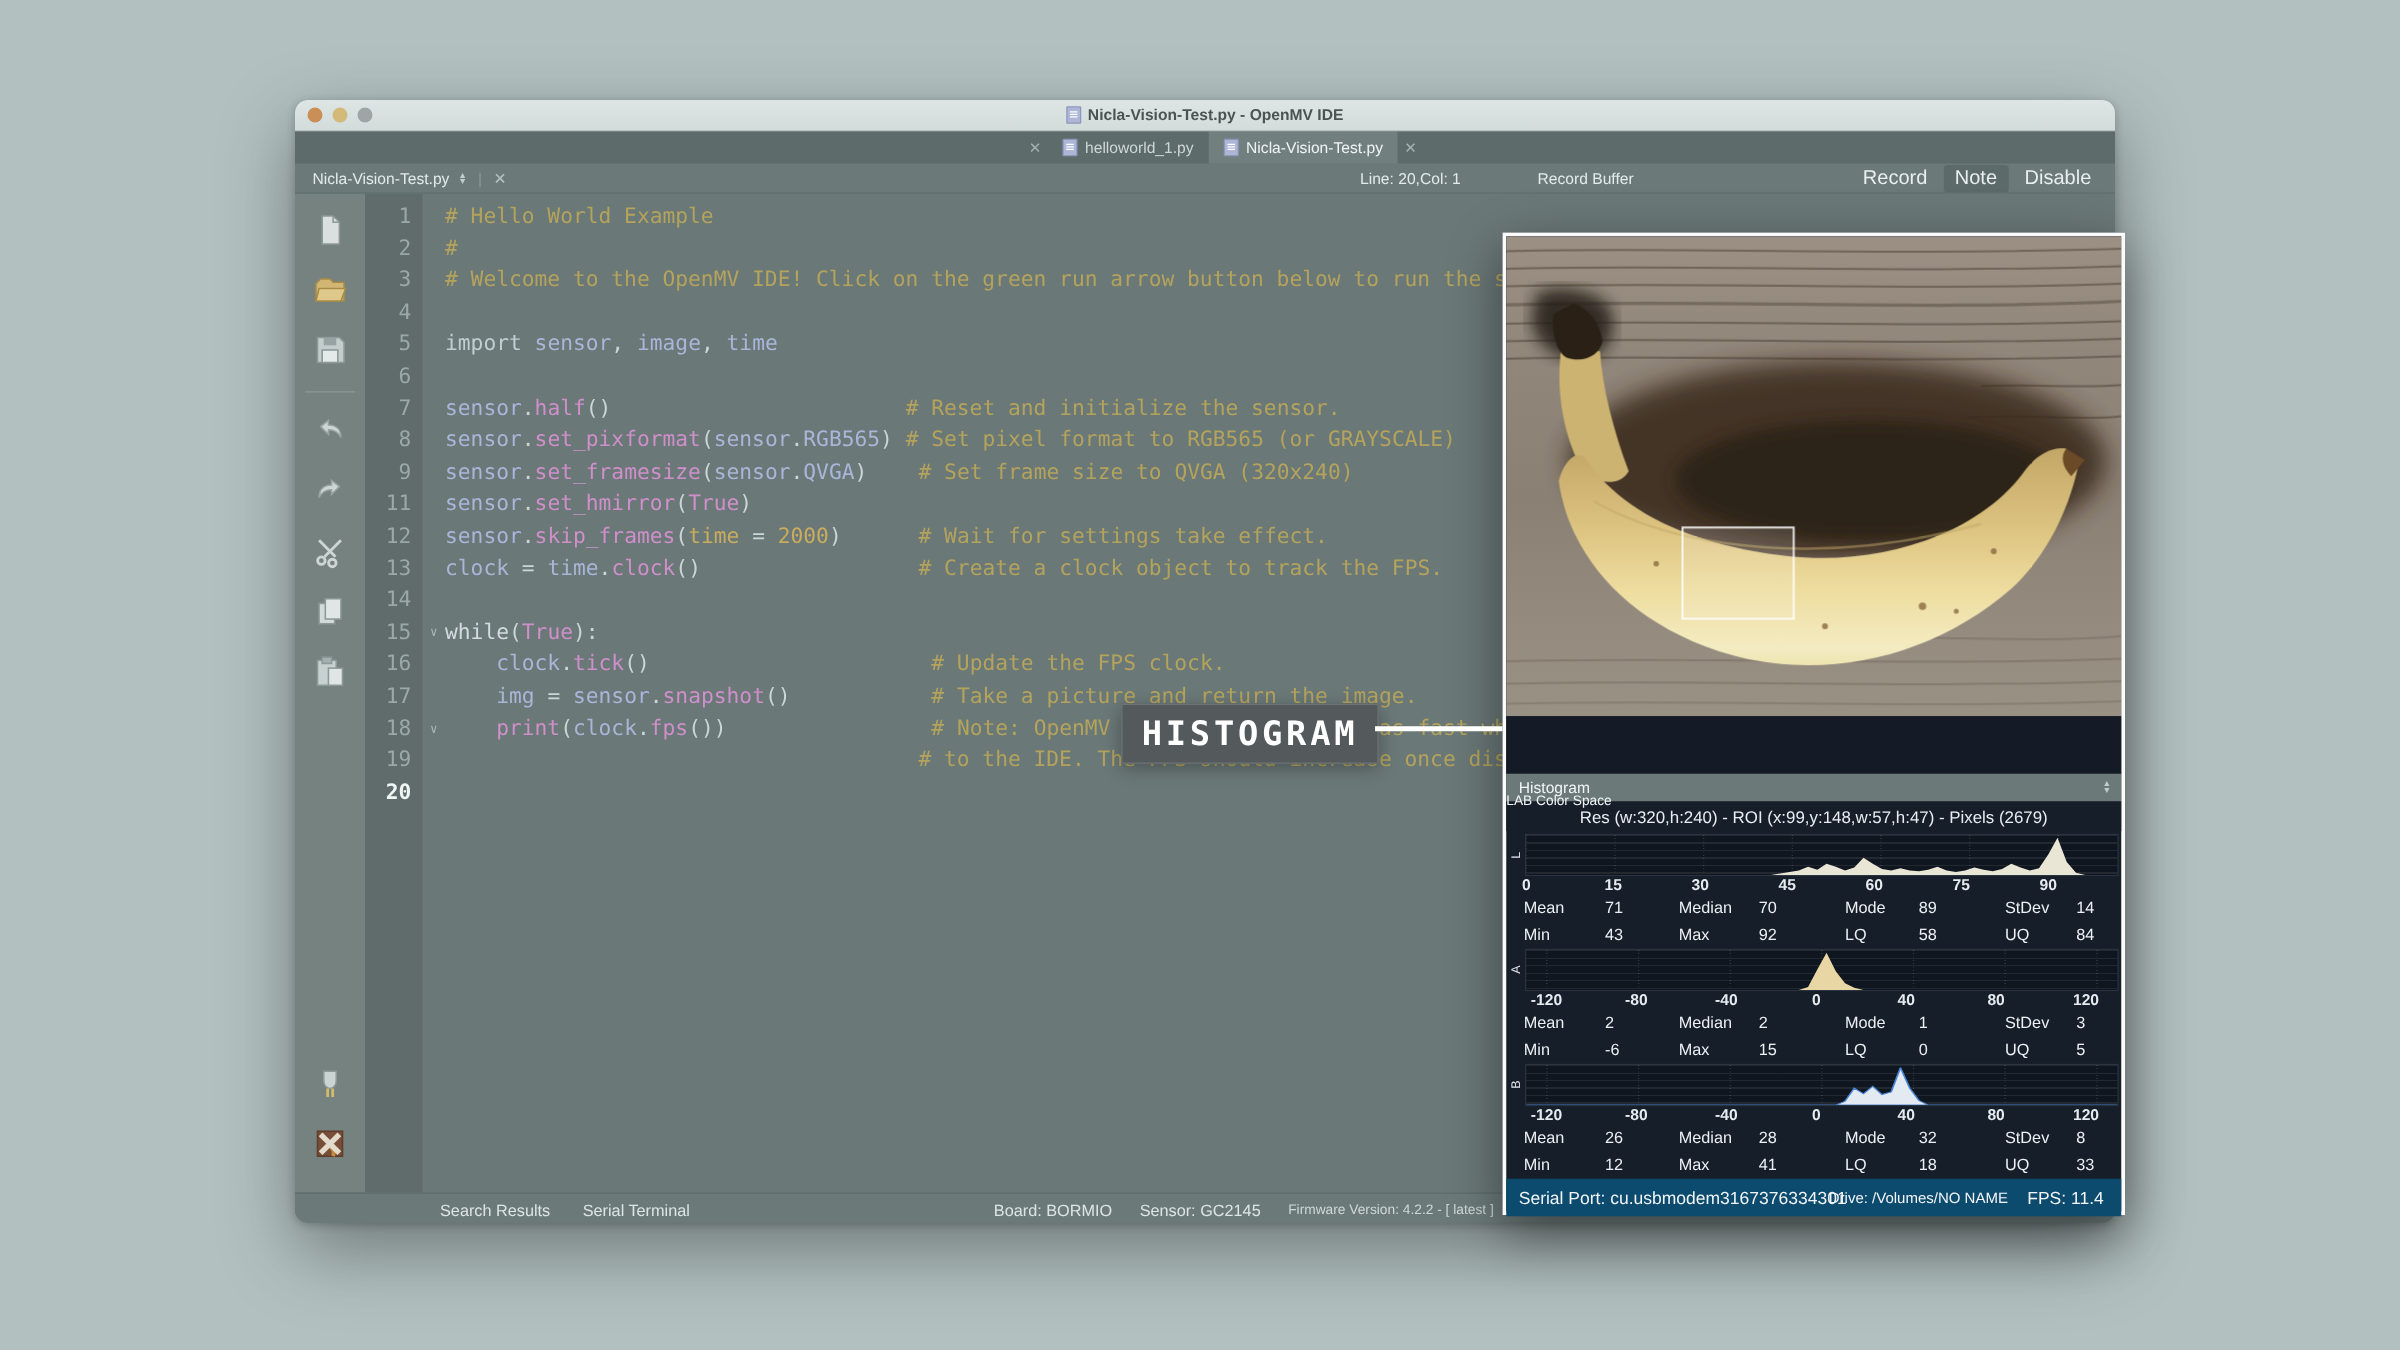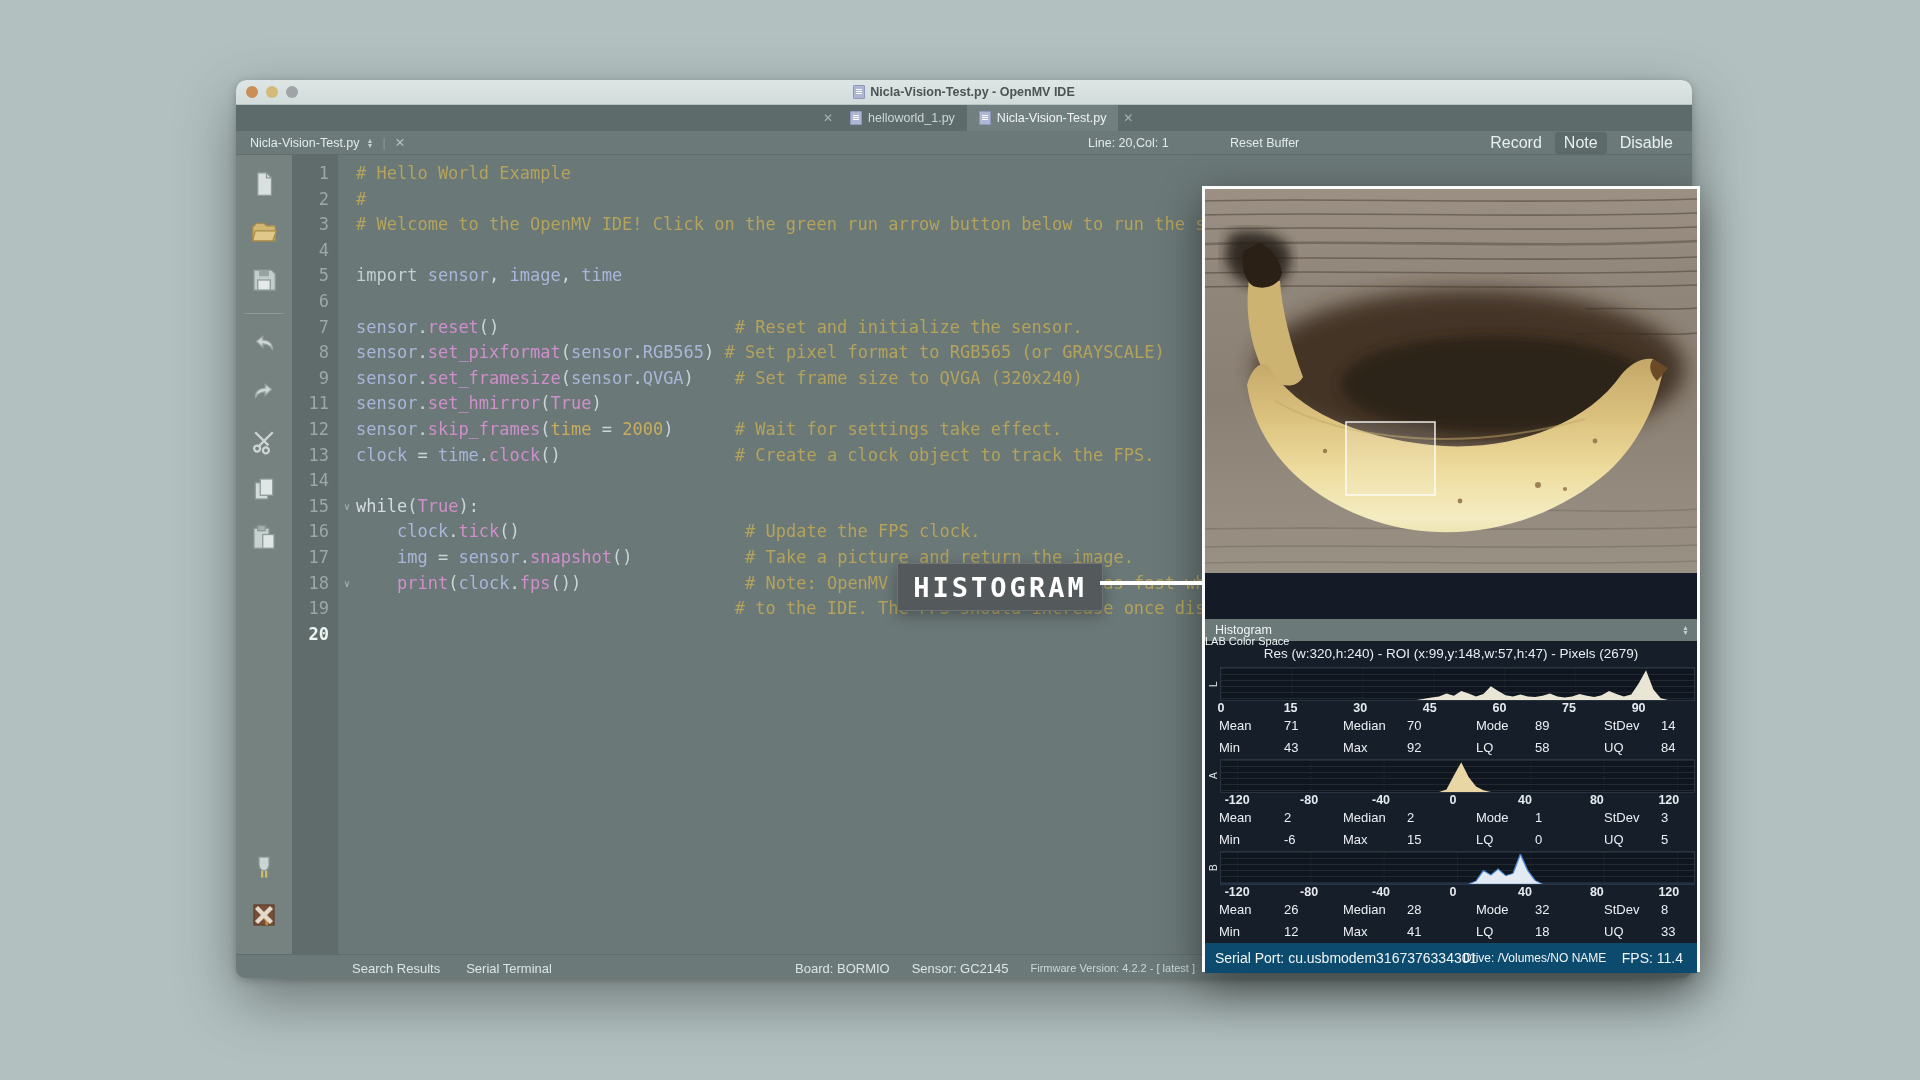--- a/index.html
+++ b/index.html
@@ -131,21 +131,21 @@
             <span>▲</span>
             <span>▼</span>
           </span>
         <span class="sep">|</span>
         <span style="color:#b6c1c0">✕</span>
       </div>
       <div class="tb-abs" style="left:852px">
         <span>Line: 20,Col: 1</span>
       </div>
       <div class="tb-abs" style="left:994px">
-        <span>Reset Buffer</span>
+        <span>Record Buffer</span>
       </div>
       <div class="tb-abs tb-buttons" style="right:10px">
         <span class="tb-btn">Record</span>
         <span class="tb-btn active">Note</span>
         <span class="tb-btn">Disable</span>
       </div>
     </div>
 
     <div class="content">
       <div class="sidebar" id="sidebar">
@@ -218,21 +218,21 @@
           </div>
         </div>
       <div class="editor">
         <div class="ed-scroll" id="editor-code">
             <div class="ed-row"><span class="gut">1</span><span class="fold"></span><span class="code"><span class="tk-cm"># Hello World Example</span></span></div>
             <div class="ed-row"><span class="gut">2</span><span class="fold"></span><span class="code"><span class="tk-cm">#</span></span></div>
             <div class="ed-row"><span class="gut">3</span><span class="fold"></span><span class="code"><span class="tk-cm"># Welcome to the OpenMV IDE! Click on the green run arrow button below to run the script!</span></span></div>
             <div class="ed-row"><span class="gut">4</span><span class="fold"></span><span class="code"></span></div>
             <div class="ed-row"><span class="gut">5</span><span class="fold"></span><span class="code"><span class="tk-kw">import</span><span class="tk-pl"> </span><span class="tk-id">sensor</span><span class="tk-pl">, </span><span class="tk-id">image</span><span class="tk-pl">, </span><span class="tk-id">time</span></span></div>
             <div class="ed-row"><span class="gut">6</span><span class="fold"></span><span class="code"></span></div>
-            <div class="ed-row"><span class="gut">7</span><span class="fold"></span><span class="code"><span class="tk-id">sensor</span><span class="tk-pl">.</span><span class="tk-fn">reset</span><span class="tk-pl">()</span><span class="tk-pl">                       </span><span class="tk-cm"># Reset and initialize the sensor.</span></span></div>
+            <div class="ed-row"><span class="gut">7</span><span class="fold"></span><span class="code"><span class="tk-id">sensor</span><span class="tk-pl">.</span><span class="tk-fn">half</span><span class="tk-pl">()</span><span class="tk-pl">                       </span><span class="tk-cm"># Reset and initialize the sensor.</span></span></div>
             <div class="ed-row"><span class="gut">8</span><span class="fold"></span><span class="code"><span class="tk-id">sensor</span><span class="tk-pl">.</span><span class="tk-fn">set_pixformat</span><span class="tk-pl">(</span><span class="tk-id">sensor</span><span class="tk-pl">.</span><span class="tk-id">RGB565</span><span class="tk-pl">)</span><span class="tk-pl"> </span><span class="tk-cm"># Set pixel format to RGB565 (or GRAYSCALE)</span></span></div>
             <div class="ed-row"><span class="gut">9</span><span class="fold"></span><span class="code"><span class="tk-id">sensor</span><span class="tk-pl">.</span><span class="tk-fn">set_framesize</span><span class="tk-pl">(</span><span class="tk-id">sensor</span><span class="tk-pl">.</span><span class="tk-id">QVGA</span><span class="tk-pl">)</span><span class="tk-pl">    </span><span class="tk-cm"># Set frame size to QVGA (320x240)</span></span></div>
             <div class="ed-row"><span class="gut">11</span><span class="fold"></span><span class="code"><span class="tk-id">sensor</span><span class="tk-pl">.</span><span class="tk-fn">set_hmirror</span><span class="tk-pl">(</span><span class="tk-kc">True</span><span class="tk-pl">)</span></span></div>
             <div class="ed-row"><span class="gut">12</span><span class="fold"></span><span class="code"><span class="tk-id">sensor</span><span class="tk-pl">.</span><span class="tk-fn">skip_frames</span><span class="tk-pl">(</span><span class="tk-num">time</span><span class="tk-pl"> = </span><span class="tk-num">2000</span><span class="tk-pl">)</span><span class="tk-pl">      </span><span class="tk-cm"># Wait for settings take effect.</span></span></div>
             <div class="ed-row"><span class="gut">13</span><span class="fold"></span><span class="code"><span class="tk-id">clock</span><span class="tk-pl"> = </span><span class="tk-id">time</span><span class="tk-pl">.</span><span class="tk-fn">clock</span><span class="tk-pl">()</span><span class="tk-pl">                 </span><span class="tk-cm"># Create a clock object to track the FPS.</span></span></div>
             <div class="ed-row"><span class="gut">14</span><span class="fold"></span><span class="code"></span></div>
             <div class="ed-row"><span class="gut">15</span><span class="fold">∨</span><span class="code"><span class="tk-kw2">while</span><span class="tk-pl">(</span><span class="tk-kc">True</span><span class="tk-pl">):</span></span></div>
             <div class="ed-row"><span class="gut">16</span><span class="fold"></span><span class="code"><span class="tk-pl">    </span><span class="tk-id">clock</span><span class="tk-pl">.</span><span class="tk-fn">tick</span><span class="tk-pl">()</span><span class="tk-pl">                      </span><span class="tk-cm"># Update the FPS clock.</span></span></div>
             <div class="ed-row"><span class="gut">17</span><span class="fold"></span><span class="code"><span class="tk-pl">    </span><span class="tk-id">img</span><span class="tk-pl"> = </span><span class="tk-id">sensor</span><span class="tk-pl">.</span><span class="tk-fn">snapshot</span><span class="tk-pl">()</span><span class="tk-pl">           </span><span class="tk-cm"># Take a picture and return the image.</span></span></div>
             <div class="ed-row"><span class="gut">18</span><span class="fold">∨</span><span class="code"><span class="tk-pl">    </span><span class="tk-fn">print</span><span class="tk-pl">(</span><span class="tk-id">clock</span><span class="tk-pl">.</span><span class="tk-fn">fps</span><span class="tk-pl">())</span><span class="tk-pl">                </span><span class="tk-cm"># Note: OpenMV Cam runs about half as fast when connected</span></span></div>

